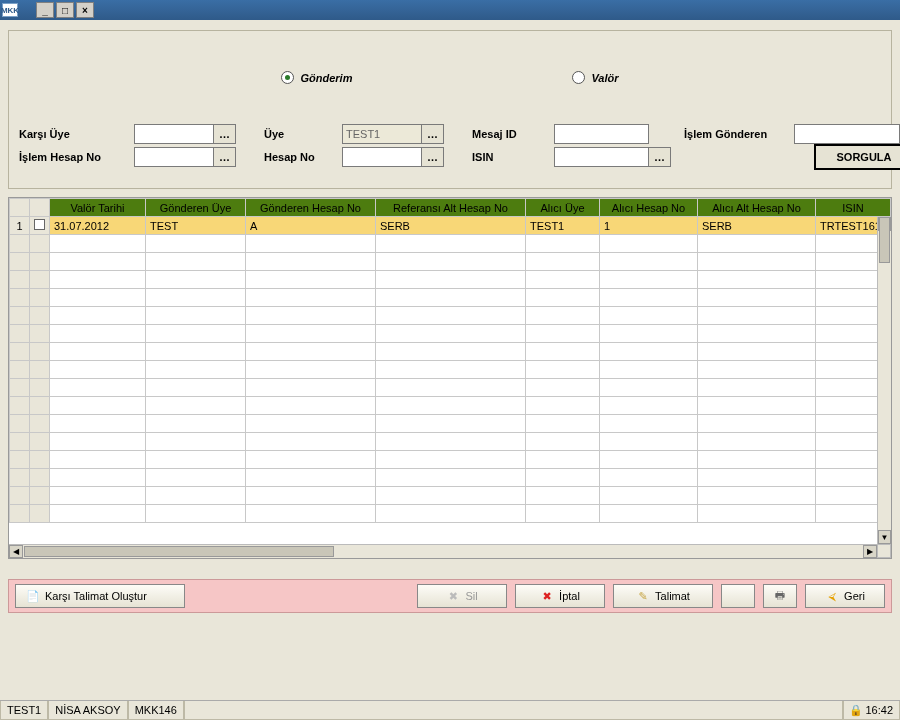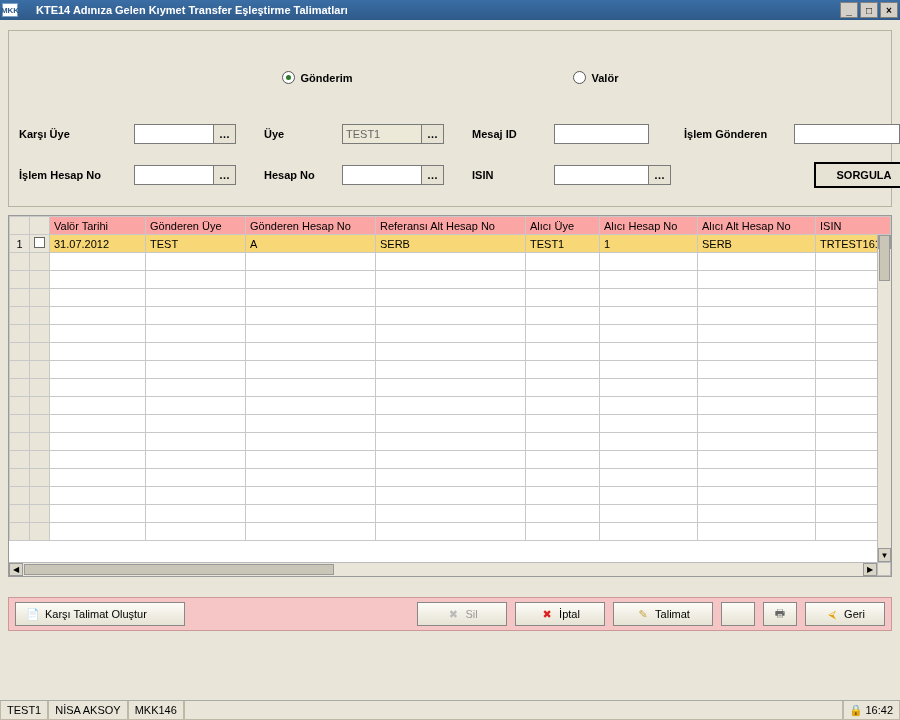--- a/index.html
+++ b/index.html
@@ -8,41 +8,41 @@
 
   
   .titlebar { height:20px; background:linear-gradient(#3a6ea5,#2f5a89); color:#fff; display:flex; align-items:center; padding:0 2px; font-weight:bold; font-size:11px; }
   .titlebar .title-icon { width:16px; height:14px; background:#fff; color:#2f5a89; font-size:8px; display:flex; align-items:center; justify-content:center; margin-right:18px; border:1px solid #7aa0c7; }
   .titlebar .title-text { flex:1; }
   .winbtns { display:flex; gap:2px; }
   .winbtn { width:18px; height:16px; background:#d4d0c8; border:1px solid #808080; display:flex; align-items:center; justify-content:center; font-size:10px; color:#000; }
 
   
   .filter-panel { margin:10px 8px 8px 8px; border:1px solid #b7b39f; background:#e9e6d9; padding:14px 10px 18px 10px; }
-  .radio-row { display:flex; justify-content:center; gap:220px; padding:26px 0 40px 0; }
+  .radio-row { display:flex; justify-content:center; gap:220px; padding:26px 0 40px 0;font-style:italic; }
   .radio-item { display:flex; align-items:center; gap:6px; font-weight:bold; }
   .radio-dot { width:13px; height:13px; border-radius:50%; border:1px solid #555; background:#fff; display:flex; align-items:center; justify-content:center; }
   .radio-dot.checked::after { content:""; width:5px; height:5px; border-radius:50%; background:#2a7a2a; }
 
-  .field-grid { display:grid; grid-template-columns: 115px 130px 78px 130px 82px 130px 110px 120px; row-gap:18px; align-items:center; }
+  .field-grid { display:grid; grid-template-columns: 115px 130px 78px 130px 82px 130px 110px 120px; align-items:center; }
   .lbl { font-weight:bold; }
   .input-wrap { display:flex; align-items:center; }
   .txt { height:20px; width:80px; border:1px solid #7a7a7a; background:#fff; padding:1px 3px; font-size:11px; }
   .txt.ro { background:#ece9d8; color:#666; }
   .dots-btn { height:20px; width:22px; border:1px solid #7a7a7a; border-left:0; background:#e6e3d4; font-weight:bold; display:flex; align-items:center; justify-content:center; cursor:pointer; }
   .txt.wide { width:95px; }
   .txt.wider { width:106px; }
   .sorgula { height:26px; width:100px; border:2px solid #000; background:#e6e3d4; font-weight:bold; margin-left:auto; display:flex; align-items:center; justify-content:center; }
   .sorgula-wrap { grid-column: 7 / span 2; display:flex; justify-content:flex-end; }
 
   
   .grid-area { margin:0 8px; border:1px solid #999; background:#fff; position:relative; height:362px; }
   table.grid { border-collapse:collapse; width:100%; table-layout:fixed; }
   .grid th, .grid td { border:1px solid #c8c8c8; height:18px; padding:0 4px; overflow:hidden; white-space:nowrap; text-align:left; font-weight:normal; }
-  .grid th { background:#fca5a5; color:#000; text-align:left; }
+  .grid th { background:#4d7c0f; color:#000; text-align:center; }
   .grid .rownum { width:18px; background:#e9e6d9; text-align:center; }
   .grid .chk { width:18px; background:#e9e6d9; text-align:center; }
   .row1 td.data { background:#f8d777; }
   .chkbox { width:11px; height:11px; border:1px solid #666; background:#fff; display:inline-block; }
   .vscroll { position:absolute; right:0; top:19px; bottom:14px; width:14px; background:#e9e6d9; border-left:1px solid #bbb; }
   .vscroll .thumb { position:absolute; left:1px; right:1px; top:0; height:46px; background:#c9c6b8; border:1px solid #999; }
   .vscroll .arrow { position:absolute; left:0; right:0; height:14px; background:#d9d6c8; border:1px solid #999; display:flex; align-items:center; justify-content:center; font-size:8px; }
   .vscroll .arrow.dn { bottom:0; }
   .hscroll { position:absolute; left:0; right:14px; bottom:0; height:14px; background:#e9e6d9; border-top:1px solid #bbb; }
   .hscroll .arrow { position:absolute; top:0; bottom:0; width:14px; background:#d9d6c8; border:1px solid #999; display:flex; align-items:center; justify-content:center; font-size:8px; }
@@ -62,21 +62,20 @@
   .statusbar { position:absolute; left:0; right:0; bottom:0; height:20px; background:#e9e6d9; border-top:1px solid #aaa; display:flex; align-items:stretch; font-size:11px; }
   .statusbar .cell { border:1px solid #bdb9a6; border-top:none; padding:2px 6px; display:flex; align-items:center; }
   .statusbar .stretch { flex:1; }
   .lock { color:#c88a00; font-size:11px; margin-right:2px; }
 </style>
 </head>
 <body>
 
 <div class="titlebar">
   <div class="title-icon">MKK</div>
-  <div class="title-text">KTE14 Adınıza Gelen Kıymet Transfer Eşleştirme Talimatları</div>
   <div class="winbtns">
     <div class="winbtn">_</div>
     <div class="winbtn">□</div>
     <div class="winbtn">×</div>
   </div>
 </div>
 
 <div class="filter-panel">
   <div class="radio-row">
     <div class="radio-item">

